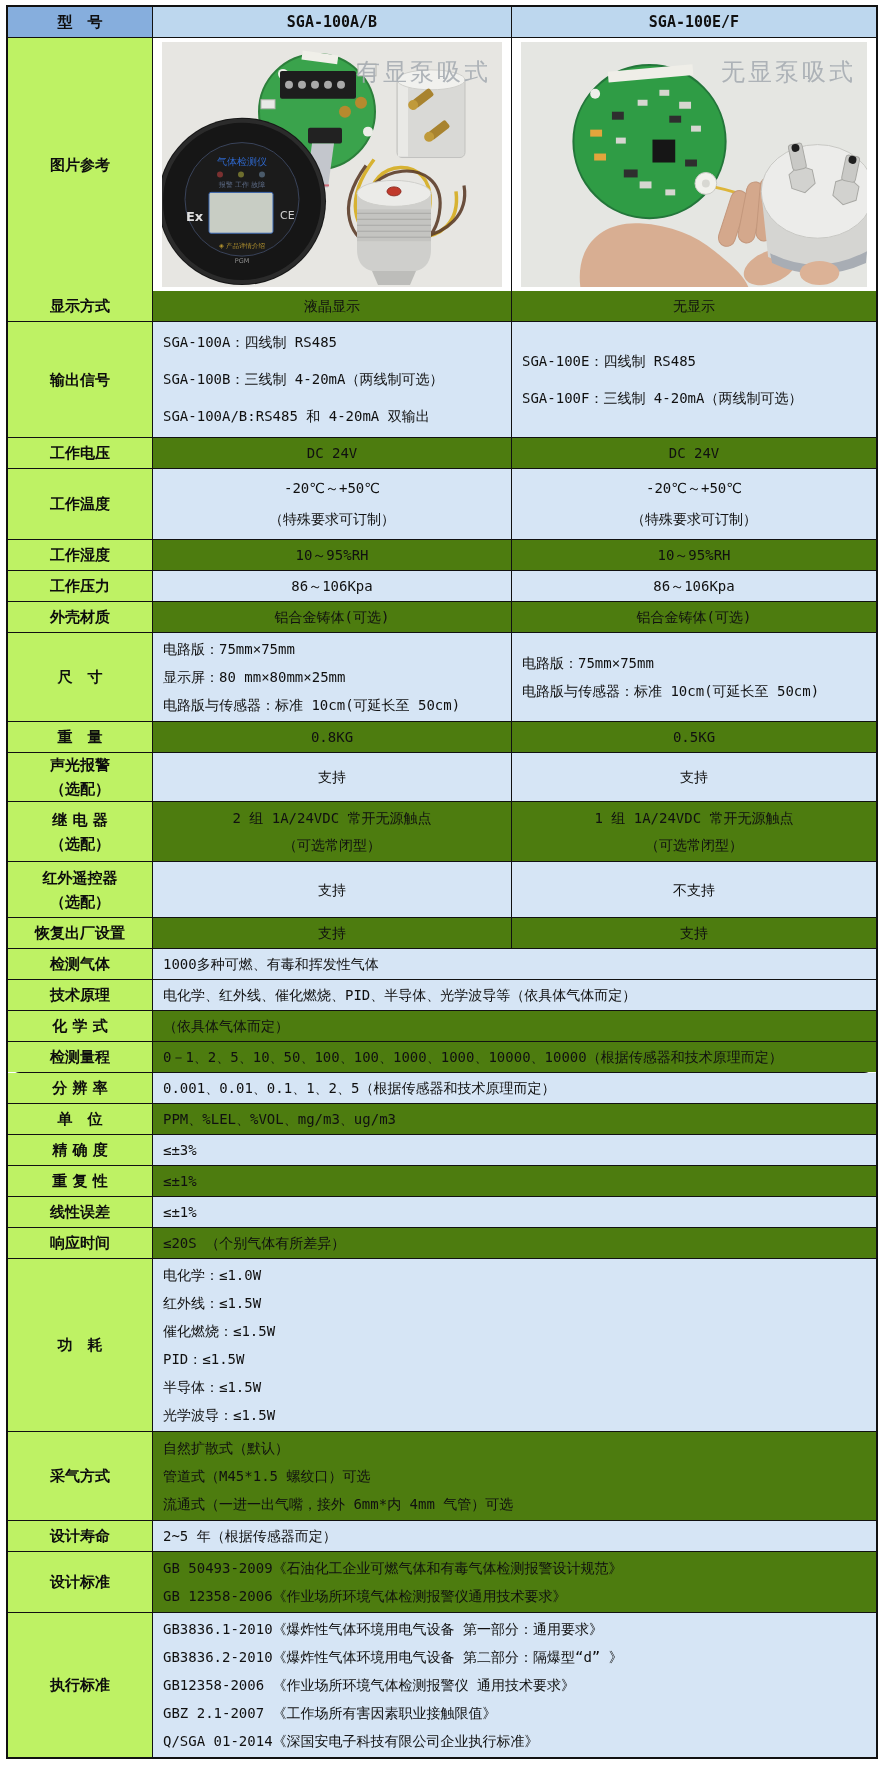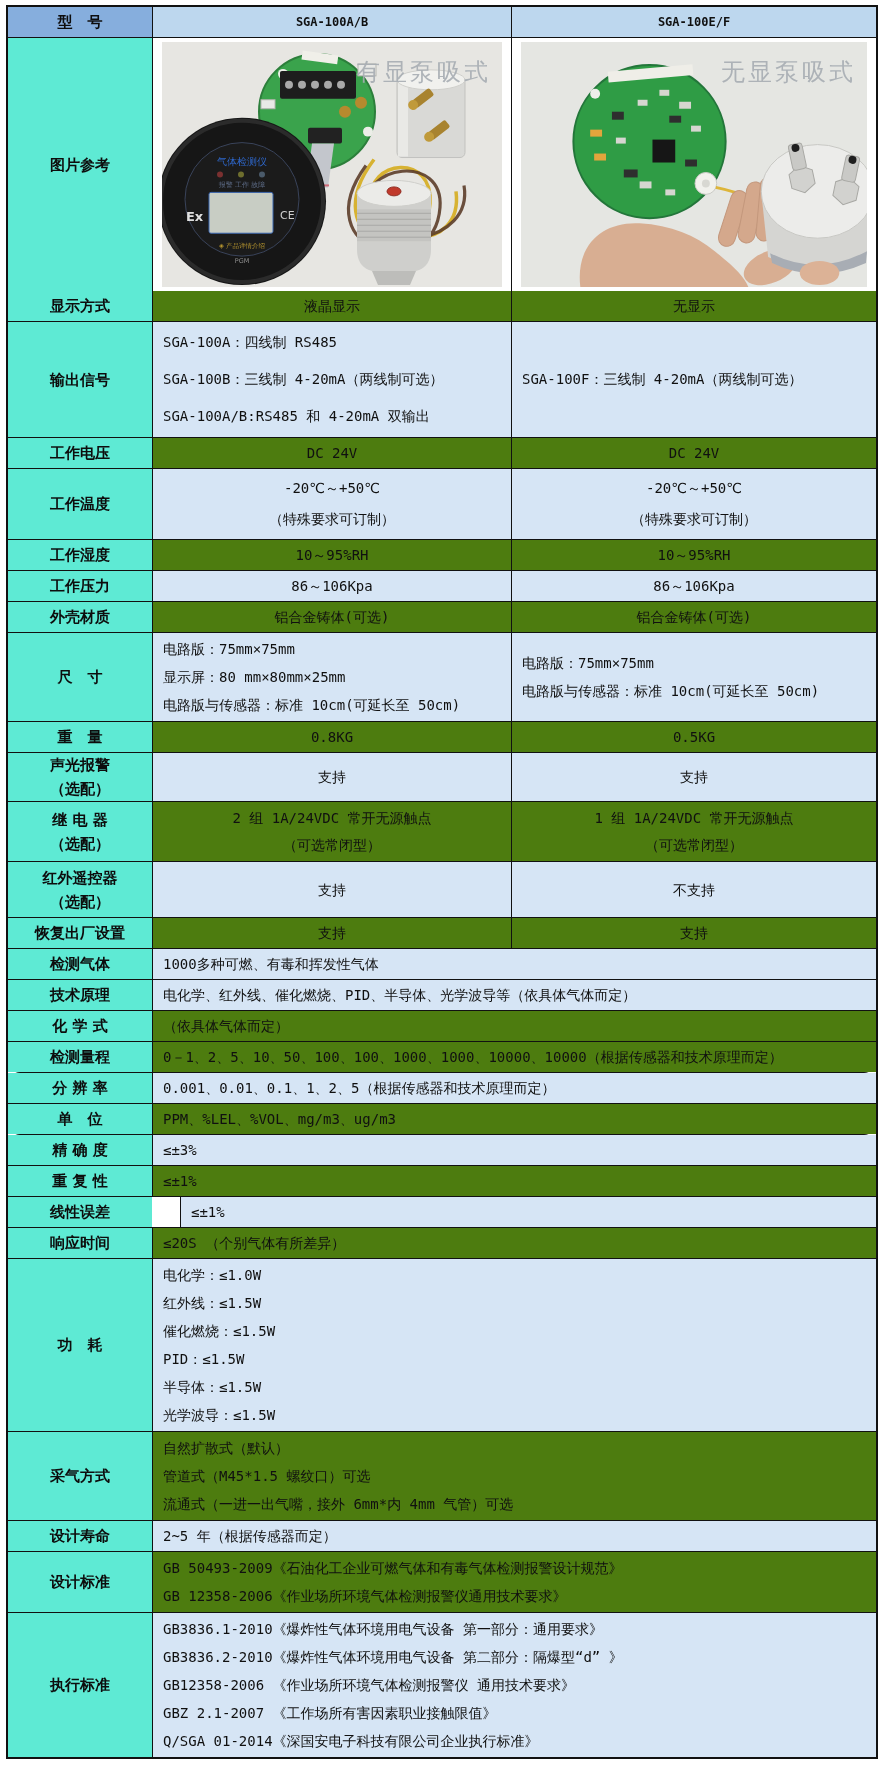--- a/index.html
+++ b/index.html
@@ -12,21 +12,21 @@
   .spec-table {
     margin: 5px 3px 10px 6px;
     border: 2px solid #111;
     background: #fff;
   }
   .row { display: flex; align-items: stretch; }
   .row + .row { border-top: 1.6px solid #111; }
 
   .label-cell {
     flex: 0 0 144px;
-    background: #5eead4;
+    background: #bef264;
     display: flex; flex-direction: column;
     align-items: center; justify-content: center;
     font-weight: bold; font-size: 15px; line-height: 24px;
     text-align: center; color: #0d0d0d;
   }
   .header-row .label-cell { background: #86aedd; }
 
   .content { flex: 1 1 auto; display: flex; min-width: 0; border-left: 1.6px solid #111; }
   .cell {
     display: flex; flex-direction: column; justify-content: center;
@@ -39,21 +39,21 @@
   .cell.center { align-items: center; text-align: center; }
   .cell.left  { align-items: flex-start; text-align: left; }
   .line { line-height: 26px; white-space: nowrap; }
 
   .shade-a .cell { background: #4d7c0f; }
   .shade-b .cell { background: #d6e5f5; }
 
   
   .model-cell {
     display: flex; align-items: center; justify-content: center;
-    background: #bdd7ee; font-weight: bold; font-size: 12px;
+    background: #bdd7ee; font-weight: bold; font-size: 15px;
     font-family: "DejaVu Sans Mono", monospace;
   }
   .model-cell.m1 { flex: 0 0 358px; }
   .model-cell.m2 { flex: 1 1 auto; border-left: 1.6px solid #111; }
   .header-row { height: 30px; }
 
   
   .image-row { height: 254px; }
   .photo-cell {
     position: relative; background: #fff; padding: 4px 9px;
@@ -236,20 +236,21 @@
         <div class="label-cell">
           <div>输出信号</div>
         </div>
         <div class="content">
           <div class="cell c1 left">
             <div class="line" style="line-height: 37px;">SGA-100A：四线制 RS485</div>
             <div class="line" style="line-height: 37px;">SGA-100B：三线制 4-20mA（两线制可选）</div>
             <div class="line" style="line-height: 37px;">SGA-100A/B:RS485 和 4-20mA 双输出</div>
           </div>
           <div class="cell c2 left">
+            <div class="line" style="line-height: 37px;">SGA-100E：四线制 RS485</div>
             <div class="line" style="line-height: 37px;">SGA-100F：三线制 4-20mA（两线制可选）</div>
           </div>
         </div>
       </div>
       <div class="row spec-row shade-a" style="min-height: 28px;">
         <div class="label-cell">
           <div>工作电压</div>
         </div>
         <div class="content">
           <div class="cell c1 center">
@@ -453,41 +454,41 @@
       <div class="row spec-row shade-a" style="min-height: 28px;">
         <div class="label-cell">
           <div>单　位</div>
         </div>
         <div class="content">
           <div class="cell merged left">
             <div class="line">PPM、%LEL、%VOL、mg/m3、ug/m3</div>
           </div>
         </div>
       </div>
-      <div class="row spec-row shade-b" style="min-height: 28px; border-radius: 12px;">
+      <div class="row spec-row shade-b" style="min-height: 28px;">
         <div class="label-cell">
           <div>精 确 度</div>
         </div>
         <div class="content">
           <div class="cell merged left">
             <div class="line">≤±3%</div>
           </div>
         </div>
       </div>
       <div class="row spec-row shade-a" style="min-height: 28px;">
         <div class="label-cell">
           <div>重 复 性</div>
         </div>
         <div class="content">
           <div class="cell merged left">
             <div class="line">≤±1%</div>
           </div>
         </div>
       </div>
-      <div class="row spec-row shade-b" style="min-height: 28px; gap: 28px;">
+      <div class="row spec-row shade-b" style="min-height: 28px;">
         <div class="label-cell">
           <div>线性误差</div>
         </div>
         <div class="content">
           <div class="cell merged left">
             <div class="line">≤±1%</div>
           </div>
         </div>
       </div>
       <div class="row spec-row shade-a" style="min-height: 28px;">

